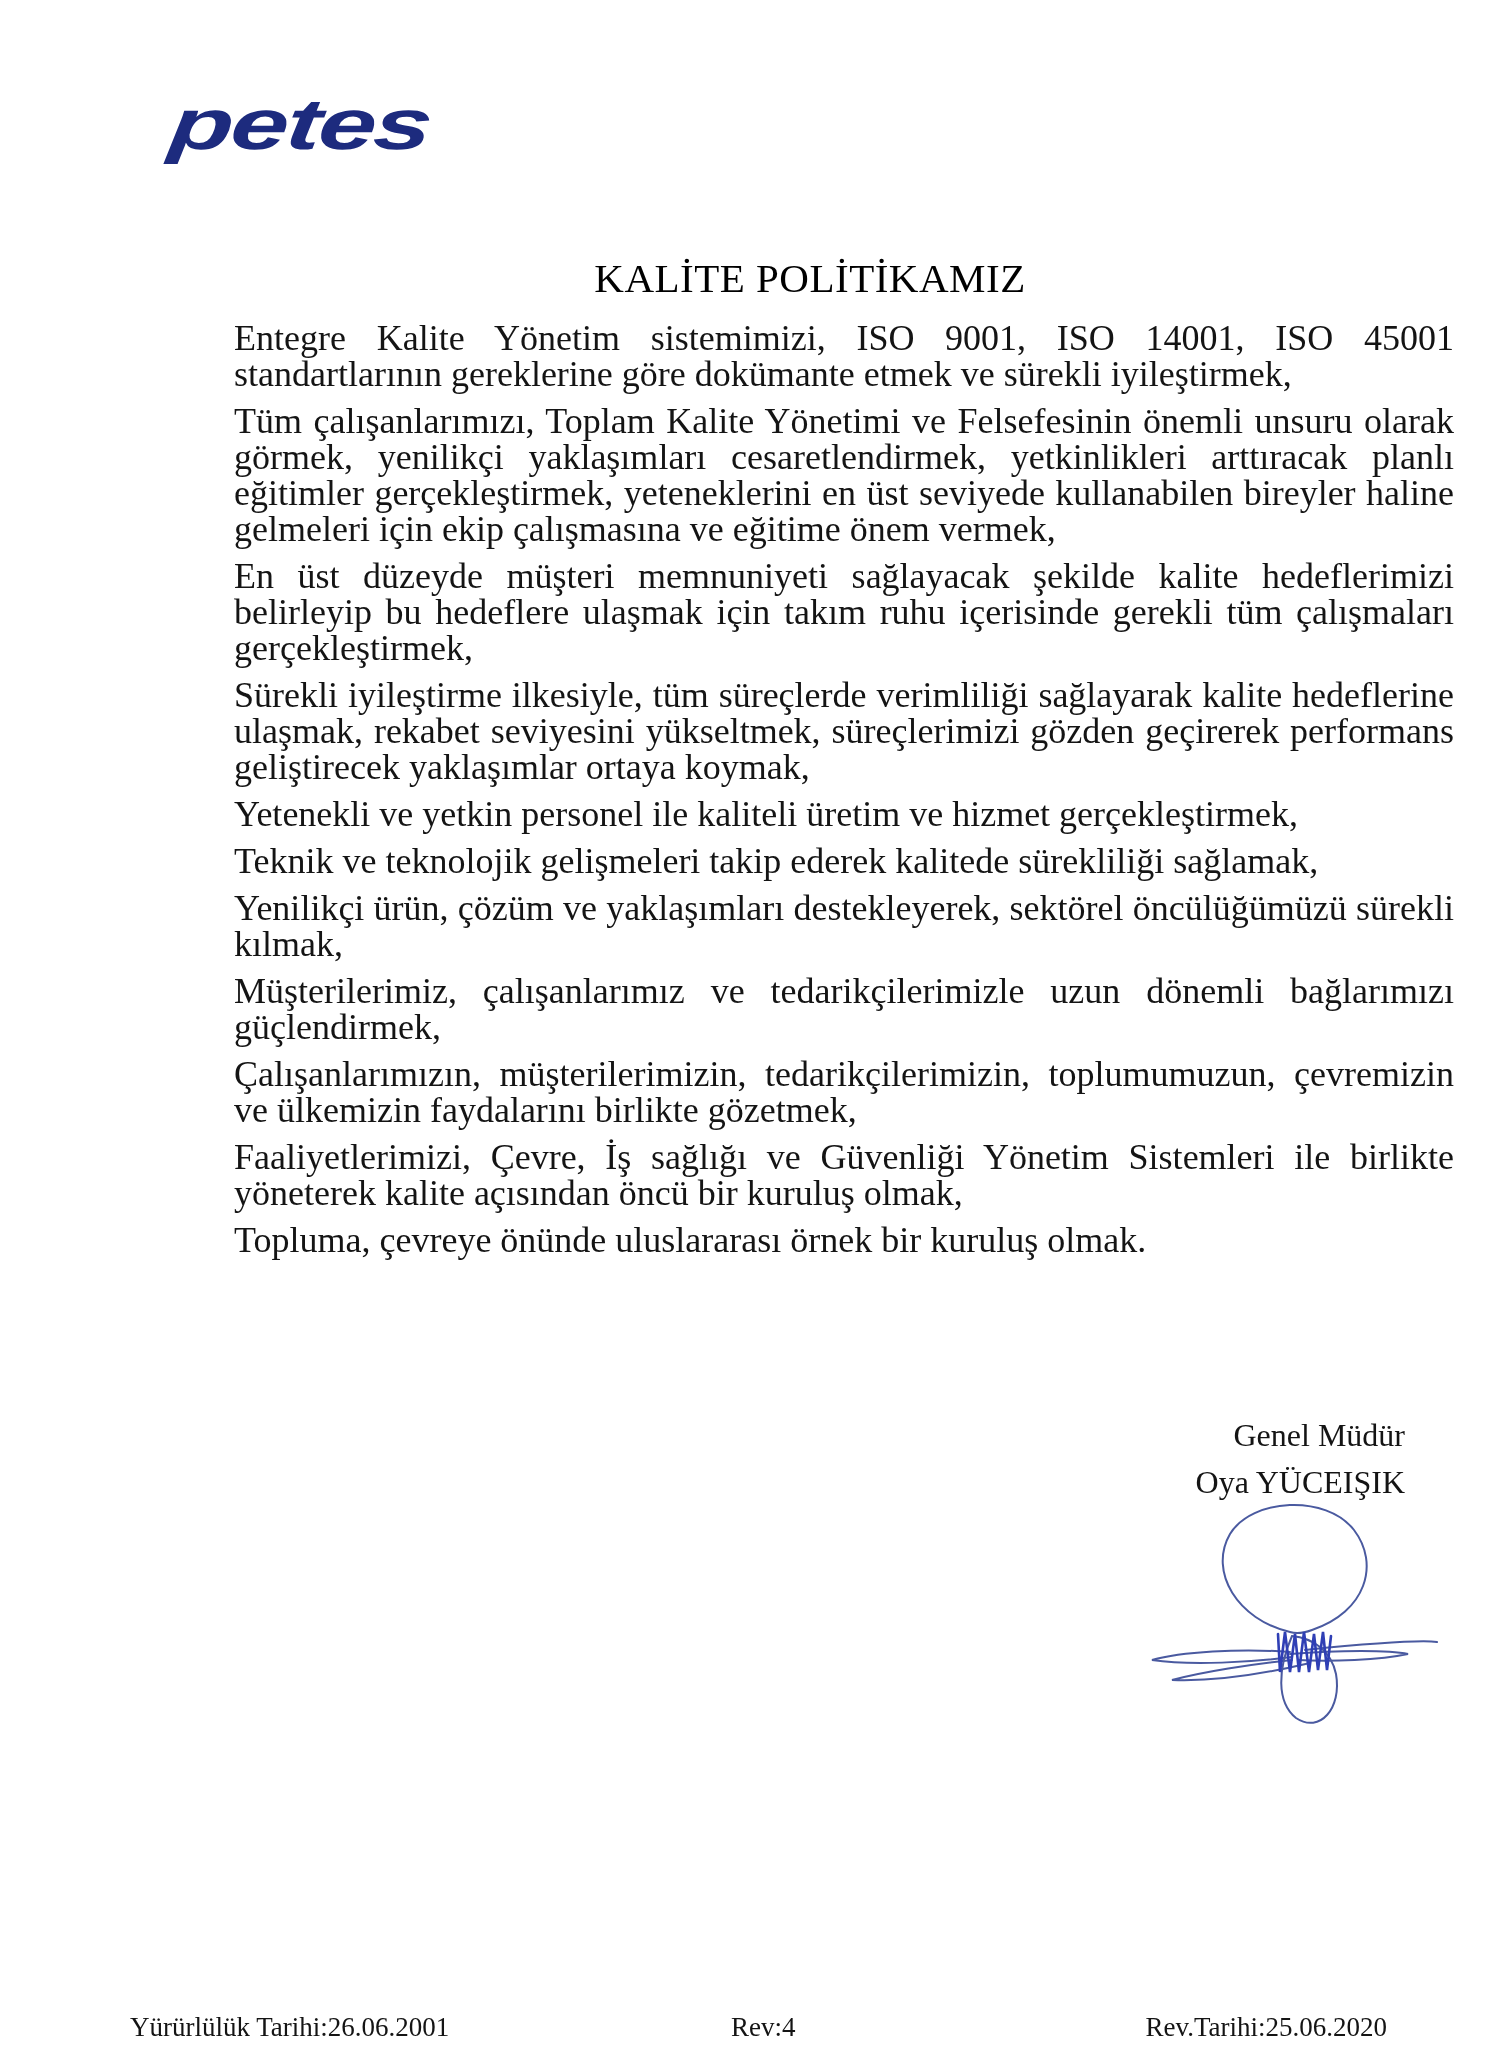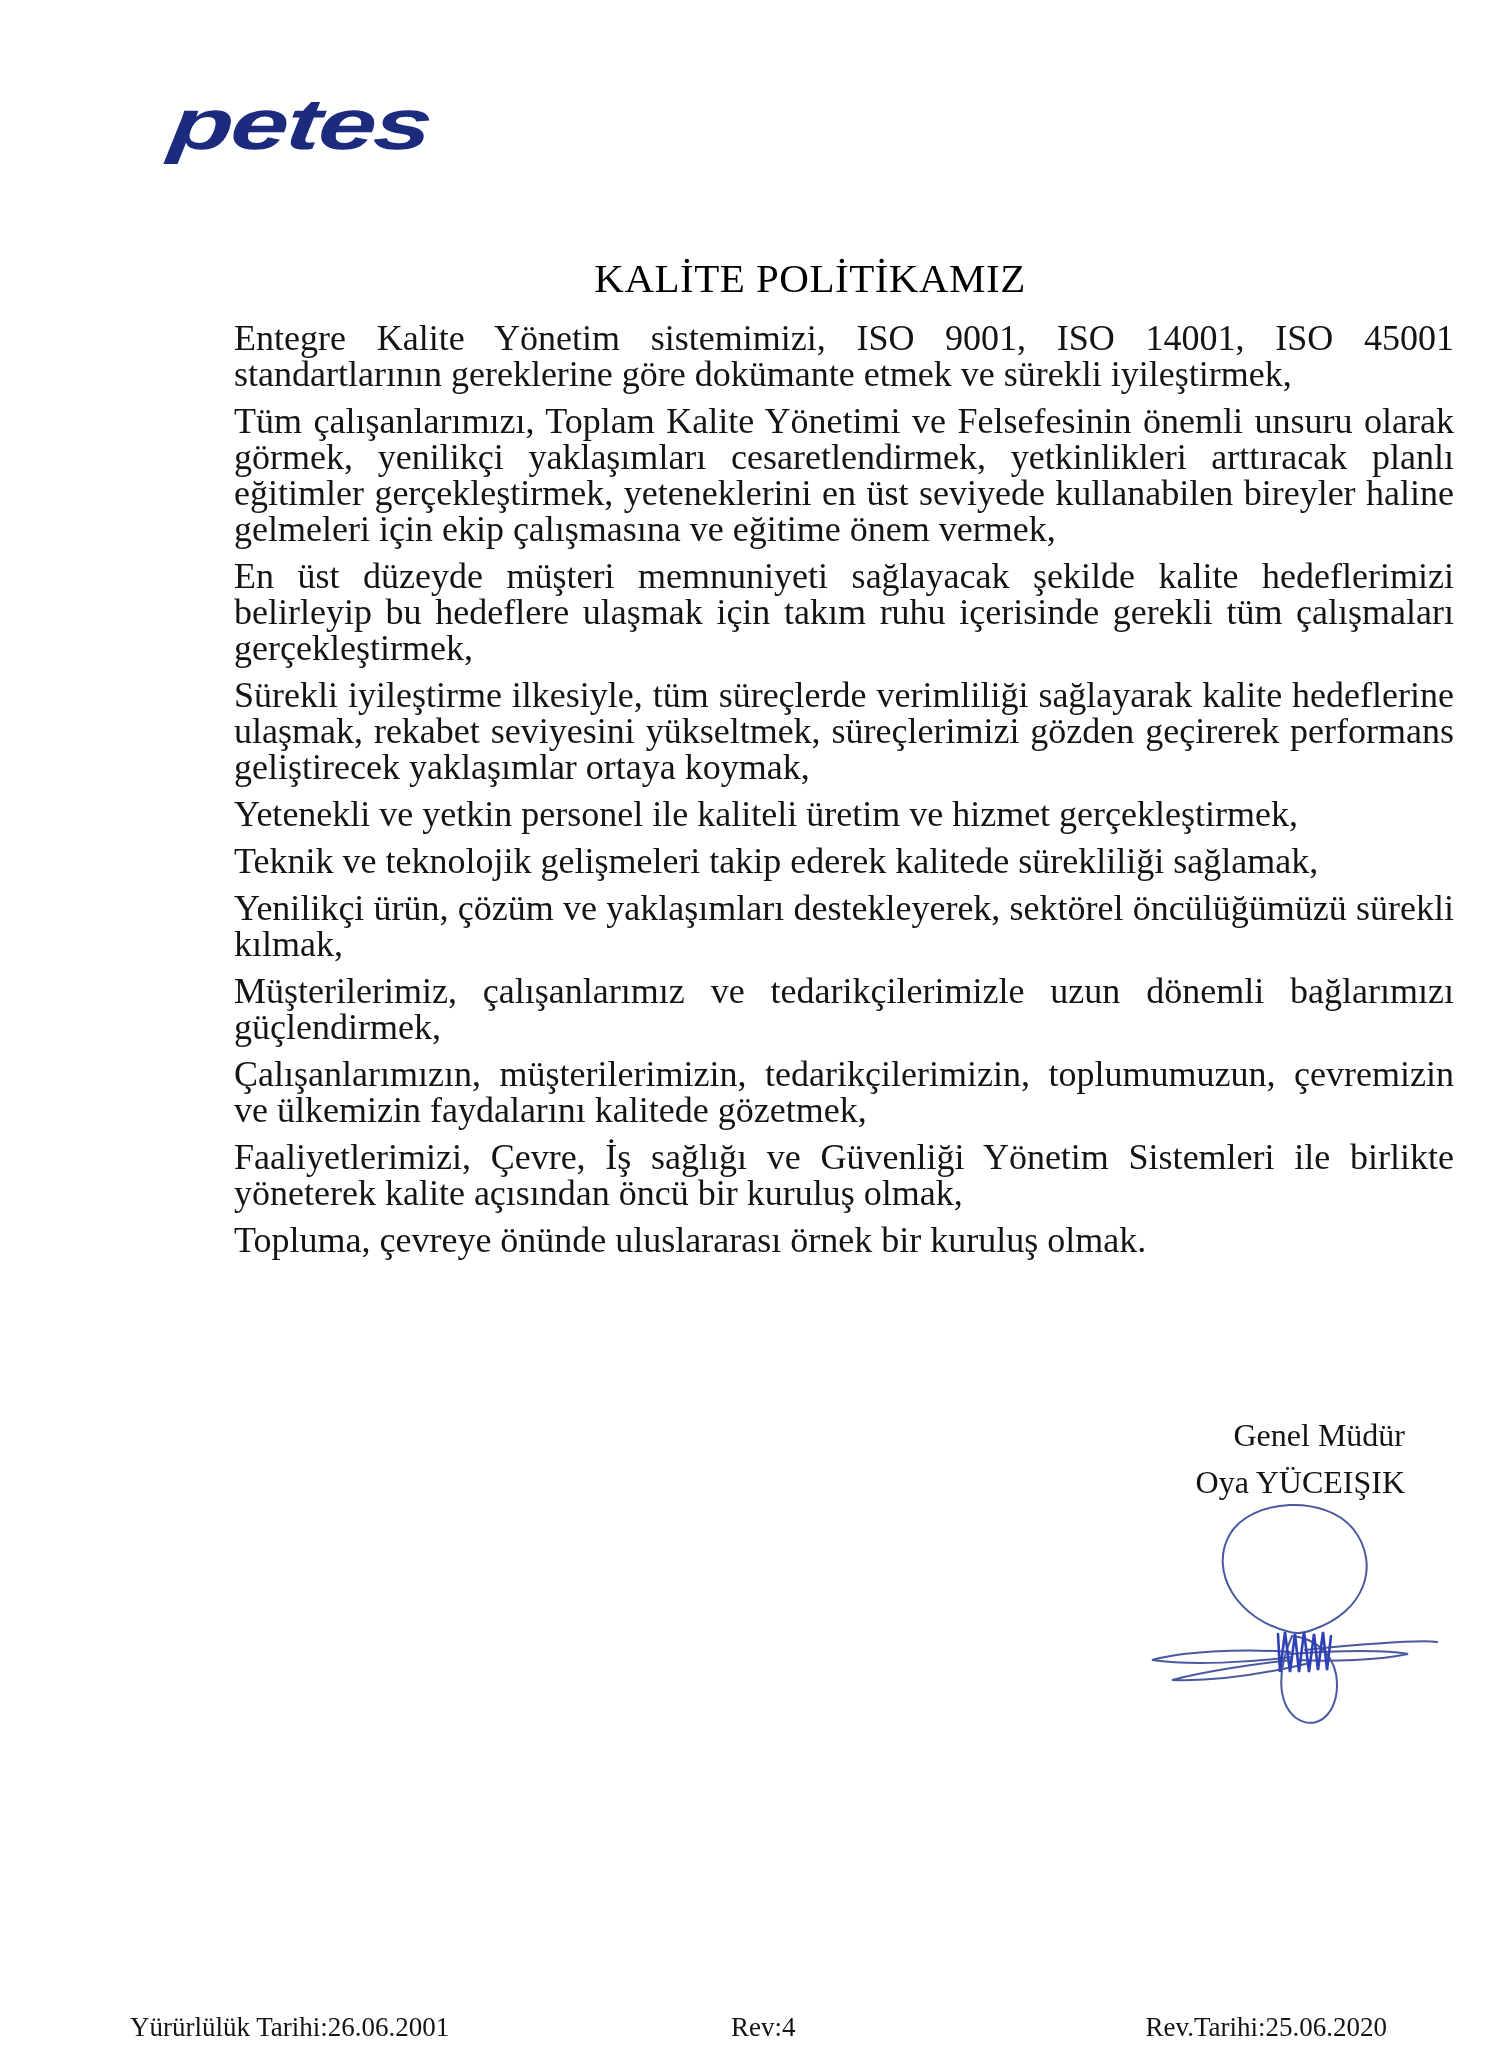--- a/index.html
+++ b/index.html
@@ -111,21 +111,21 @@
 
   <div class="body-text">
     <p>Entegre Kalite Yönetim sistemimizi, ISO 9001, ISO 14001, ISO 45001 standartlarının gereklerine göre dokümante etmek ve sürekli iyileştirmek,</p>
     <p>Tüm çalışanlarımızı, Toplam Kalite Yönetimi ve Felsefesinin önemli unsuru olarak görmek, yenilikçi yaklaşımları cesaretlendirmek, yetkinlikleri arttıracak planlı eğitimler gerçekleştirmek, yeteneklerini en üst seviyede kullanabilen bireyler haline gelmeleri için ekip çalışmasına ve eğitime önem vermek,</p>
     <p>En üst düzeyde müşteri memnuniyeti sağlayacak şekilde kalite hedeflerimizi belirleyip bu hedeflere ulaşmak için takım ruhu içerisinde gerekli tüm çalışmaları gerçekleştirmek,</p>
     <p>Sürekli iyileştirme ilkesiyle, tüm süreçlerde verimliliği sağlayarak kalite hedeflerine ulaşmak, rekabet seviyesini yükseltmek, süreçlerimizi gözden geçirerek performans geliştirecek yaklaşımlar ortaya koymak,</p>
     <p>Yetenekli ve yetkin personel ile kaliteli üretim ve hizmet gerçekleştirmek,</p>
     <p>Teknik ve teknolojik gelişmeleri takip ederek kalitede sürekliliği sağlamak,</p>
     <p>Yenilikçi ürün, çözüm ve yaklaşımları destekleyerek, sektörel öncülüğümüzü sürekli kılmak,</p>
     <p>Müşterilerimiz, çalışanlarımız ve tedarikçilerimizle uzun dönemli bağlarımızı güçlendirmek,</p>
-    <p>Çalışanlarımızın, müşterilerimizin, tedarikçilerimizin, toplumumuzun, çevremizin ve ülkemizin faydalarını kalitede gözetmek,</p>
+    <p>Çalışanlarımızın, müşterilerimizin, tedarikçilerimizin, toplumumuzun, çevremizin ve ülkemizin faydalarını birlikte gözetmek,</p>
     <p>Faaliyetlerimizi, Çevre, İş sağlığı ve Güvenliği Yönetim Sistemleri ile birlikte yöneterek kalite açısından öncü bir kuruluş olmak,</p>
     <p>Topluma, çevreye önünde uluslararası örnek bir kuruluş olmak.</p>
   </div>
 
   <div class="sign-block">
     <div>Genel Müdür</div>
     <div>Oya YÜCEIŞIK</div>
   </div>
 
   <svg class="signature-svg" viewBox="0 0 300 240" fill="none" stroke-linecap="round">

